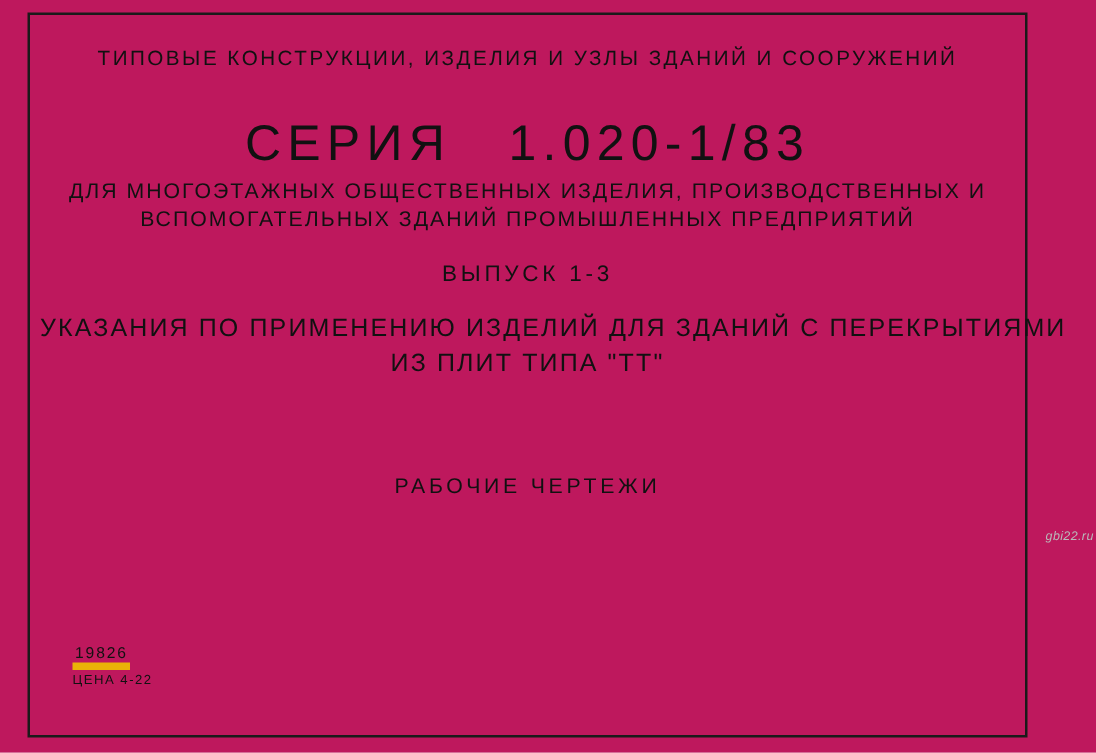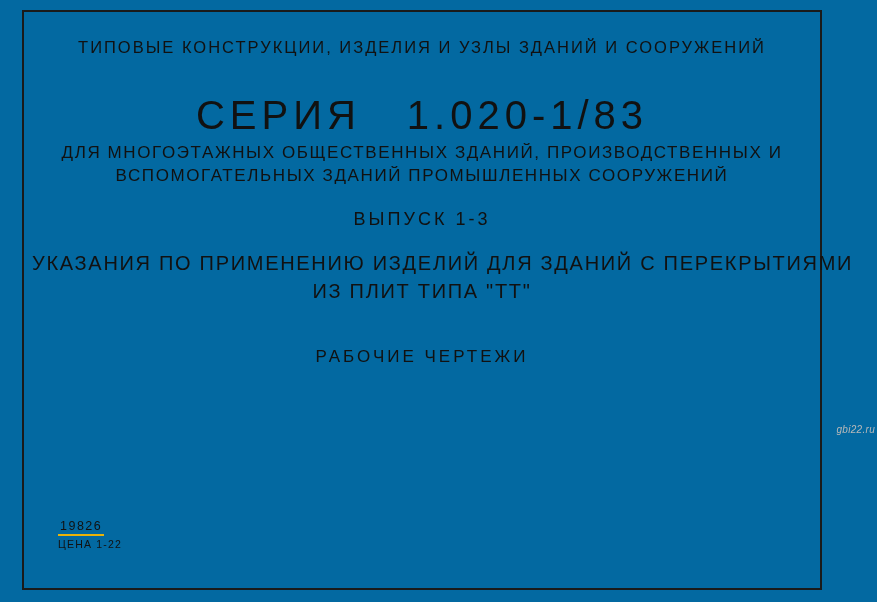--- a/index.html
+++ b/index.html
@@ -12,21 +12,21 @@
     height: 602px;
     font-family: "Liberation Sans", sans-serif;
     color: #111111;
     overflow: hidden;
   }
 
   #page {
     position: relative;
     width: 877px;
     height: 602px;
-    background: #0369a1;
+    background: #be185d;
   }
 
   
   #frame {
     position: absolute;
     left: 22px;
     top: 10px;
     width: 800px;
     height: 580px;
     border: 2px solid #1a1a1a;
@@ -86,38 +86,38 @@
   }
 
   .subject {
     margin-top: 21px;
     font-size: 20px;
     letter-spacing: 1.7px;
     line-height: 1.28;
   }
 
   .working {
-    margin-top: 42px;
+    margin-top: 74px;
     font-size: 17px;
     letter-spacing: 3px;
   }
 
   
   #stamp {
     position: absolute;
     left: 58px;
     bottom: 52px;
     text-align: left;
     font-family: "Liberation Sans", sans-serif;
   }
   #stamp .code {
     font-size: 12.5px;
     letter-spacing: 1.5px;
     padding: 0 2px 1px 2px;
-    border-bottom: 2px solid #eab308;
+    border-bottom: 6px solid #eab308;
     display: inline-block;
   }
   #stamp .price {
     font-size: 10.5px;
     letter-spacing: 1.2px;
     margin-top: 2px;
     display: block;
   }
 
   
@@ -137,32 +137,32 @@
 <div id="page">
 
   <div id="frame"></div>
 
   <div id="content">
 
     <div class="line title-top">ТИПОВЫЕ КОНСТРУКЦИИ, ИЗДЕЛИЯ И УЗЛЫ ЗДАНИЙ И СООРУЖЕНИЙ</div>
 
     <div class="line series"><span>СЕРИЯ</span><span class="gap"></span><span>1.020-1/83</span></div>
 
-    <div class="line desc" style="margin-top:2px;">ДЛЯ МНОГОЭТАЖНЫХ ОБЩЕСТВЕННЫХ ЗДАНИЙ, ПРОИЗВОДСТВЕННЫХ И</div>
-    <div class="line desc" style="margin-top:2px;">ВСПОМОГАТЕЛЬНЫХ ЗДАНИЙ ПРОМЫШЛЕННЫХ СООРУЖЕНИЙ</div>
+    <div class="line desc" style="margin-top:2px;">ДЛЯ МНОГОЭТАЖНЫХ ОБЩЕСТВЕННЫХ ИЗДЕЛИЯ, ПРОИЗВОДСТВЕННЫХ И</div>
+    <div class="line desc" style="margin-top:2px;">ВСПОМОГАТЕЛЬНЫХ ЗДАНИЙ ПРОМЫШЛЕННЫХ ПРЕДПРИЯТИЙ</div>
 
     <div class="line issue">ВЫПУСК 1-3</div>
 
     <div class="line subject">УКАЗАНИЯ ПО ПРИМЕНЕНИЮ ИЗДЕЛИЙ ДЛЯ ЗДАНИЙ С ПЕРЕКРЫТИЯМИ</div>
     <div class="line subject" style="margin-top:2px;">ИЗ ПЛИТ ТИПА "ТТ"</div>
 
     <div class="line working">РАБОЧИЕ ЧЕРТЕЖИ</div>
 
   </div>
 
   <div id="stamp">
     <span class="code">19826</span>
-    <span class="price">ЦЕНА 1-22</span>
+    <span class="price">ЦЕНА 4-22</span>
   </div>
 
   <div id="watermark">gbi22.ru</div>
 
 </div>
 
 </body></html>

